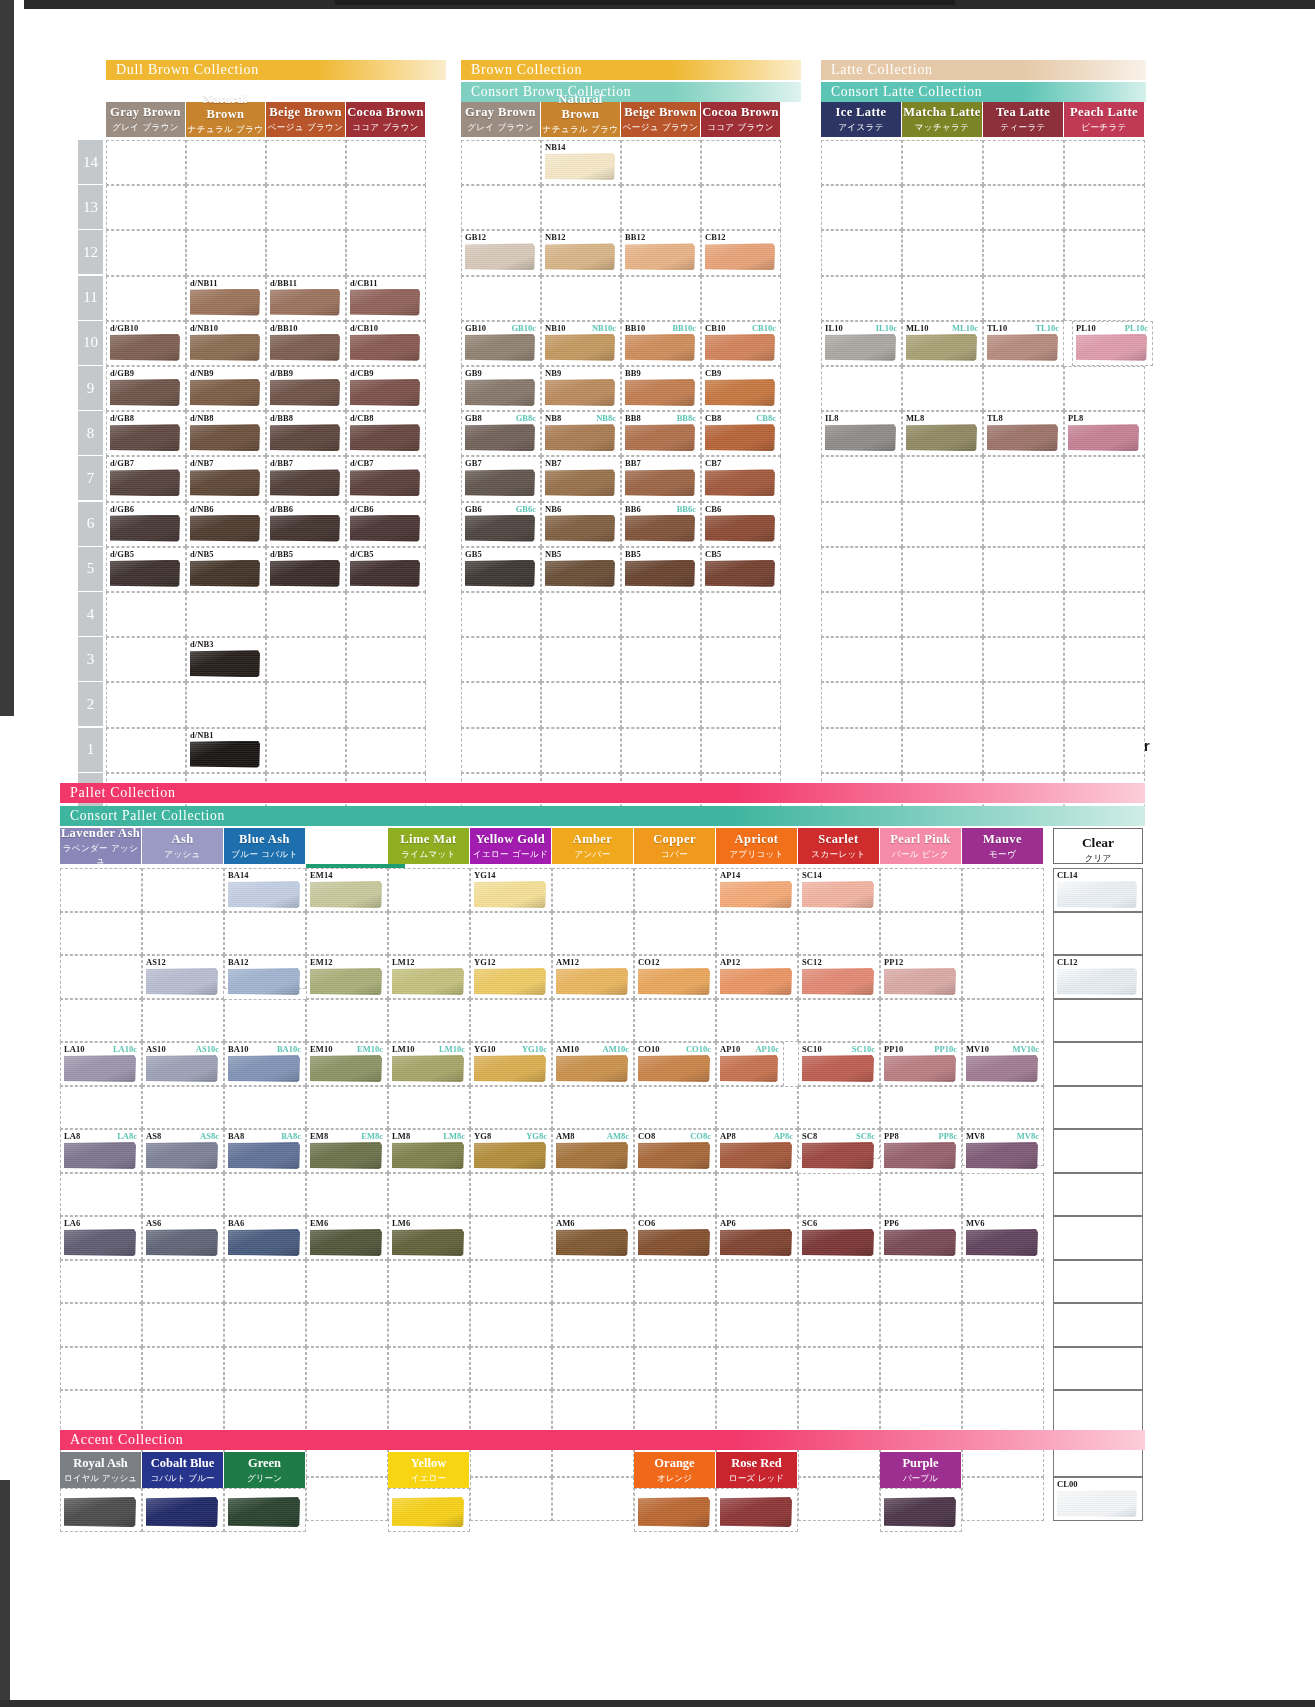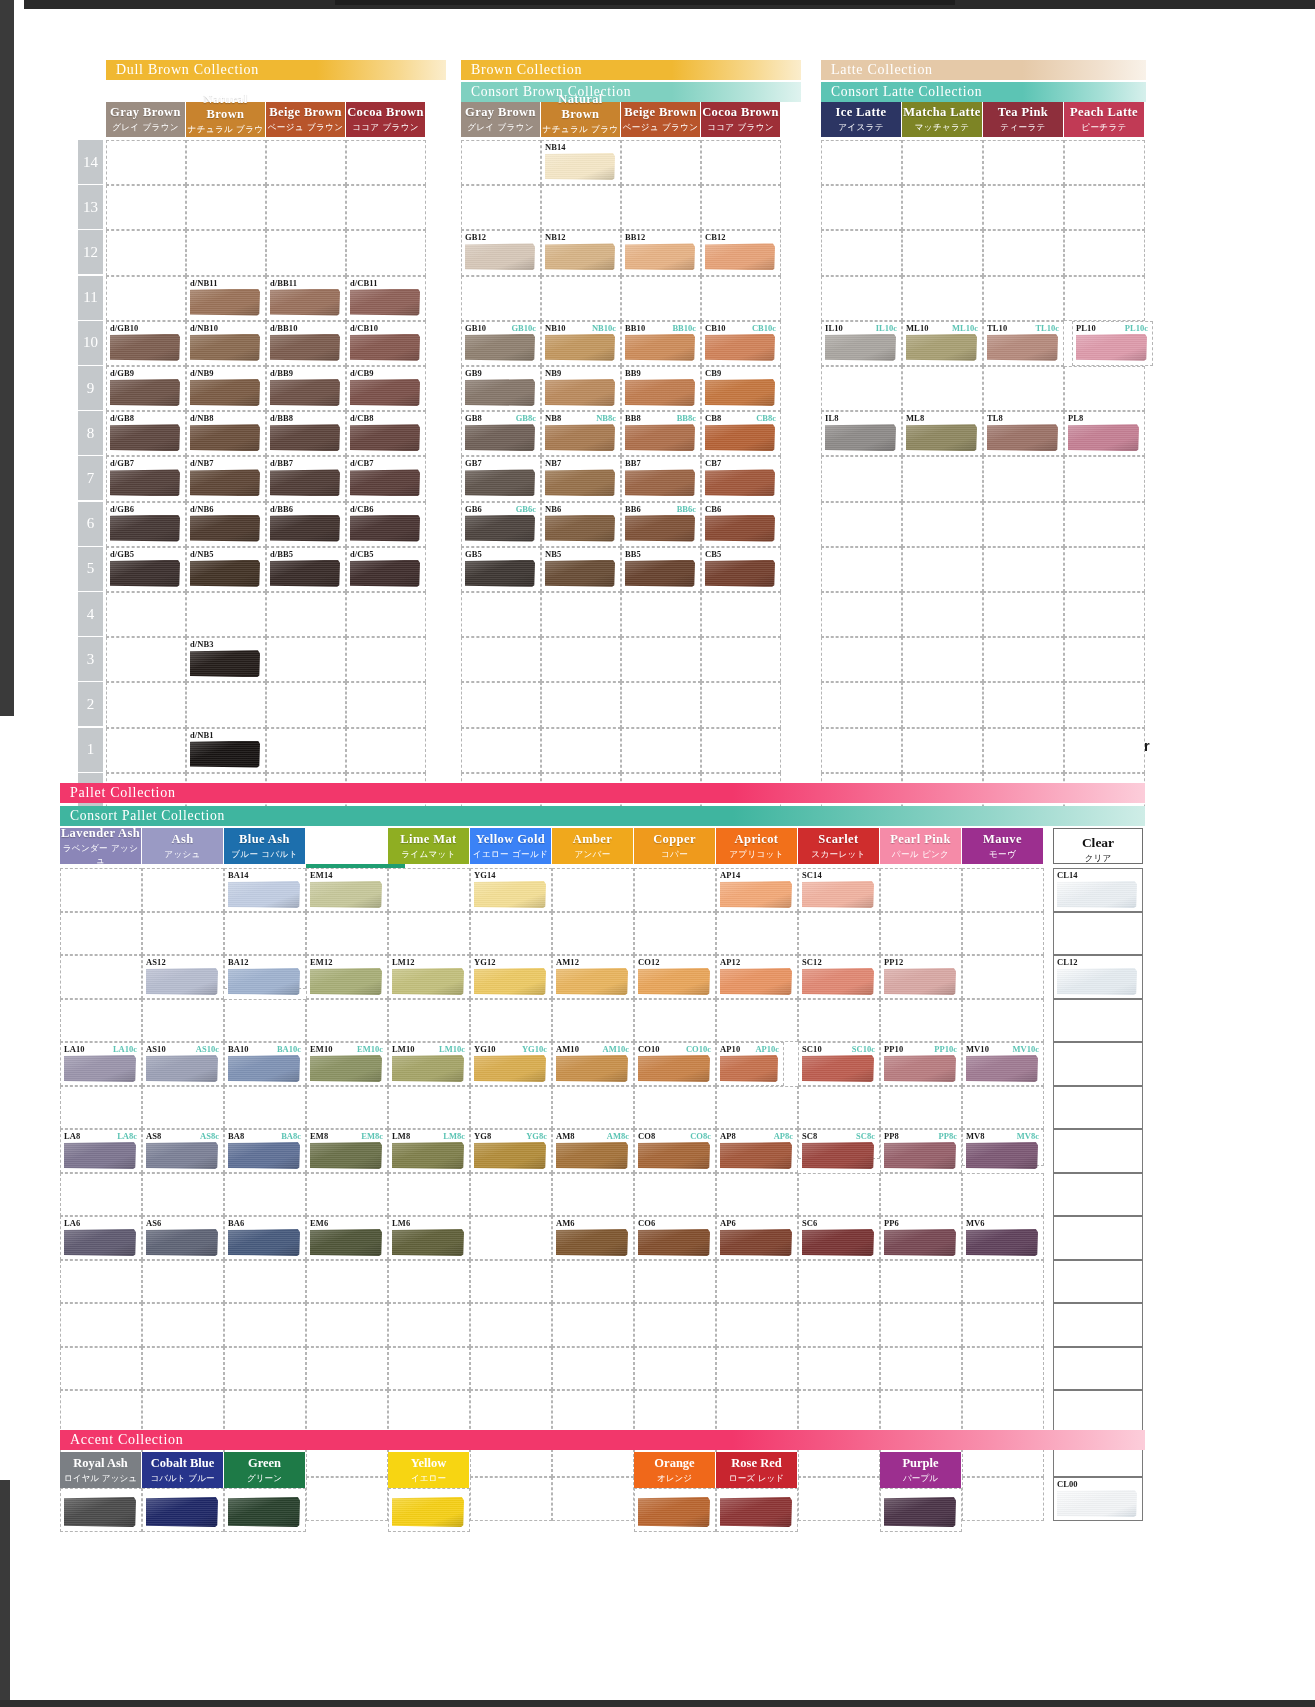--- a/index.html
+++ b/index.html
@@ -480,21 +480,21 @@
       <div class="banner sub" style="left: 821px; top: 82px; width: 325px; background: linear-gradient(to right, rgb(92, 196, 180) 0%, rgb(92, 196, 180) 62%, rgb(165, 223, 214) 86%, rgb(214, 240, 236) 100%);">Consort Latte Collection</div>
       <div class="colhead" style="left: 821px; top: 102px; width: 81px; height: 35px; background: rgb(44, 53, 99);">
         <span class="en">Ice Latte</span>
         <span class="jp">アイスラテ</span>
       </div>
       <div class="colhead" style="left: 902px; top: 102px; width: 81px; height: 35px; background: rgb(125, 132, 37);">
         <span class="en">Matcha Latte</span>
         <span class="jp">マッチャラテ</span>
       </div>
       <div class="colhead" style="left: 983px; top: 102px; width: 81px; height: 35px; background: rgb(142, 47, 60);">
-        <span class="en">Tea Pink</span>
+        <span class="en">Tea Latte</span>
         <span class="jp">ティーラテ</span>
       </div>
       <div class="colhead" style="left: 1064px; top: 102px; width: 81px; height: 35px; background: rgb(193, 58, 85);">
         <span class="en">Peach Latte</span>
         <span class="jp">ピーチラテ</span>
       </div>
       <div class="cell" style="left: 821px; top: 140px; width: 81px; height: 45.2px;"></div>
       <div class="cell" style="left: 902px; top: 140px; width: 81px; height: 45.2px;"></div>
       <div class="cell" style="left: 983px; top: 140px; width: 81px; height: 45.2px;"></div>
       <div class="cell" style="left: 1064px; top: 140px; width: 81px; height: 45.2px;"></div>
@@ -597,21 +597,21 @@
         <span class="jp">ブルー コバルト</span>
       </div>
       <div class="colhead" style="left: 306px; top: 864px; width: 100px; height: 36px; background: rgb(31, 158, 114);">
         <span class="en">Emerald</span>
         <span class="jp">エメラルド</span>
       </div>
       <div class="colhead" style="left: 388px; top: 828px; width: 82px; height: 36px; background: rgb(143, 174, 34);">
         <span class="en">Lime Mat</span>
         <span class="jp">ライムマット</span>
       </div>
-      <div class="colhead" style="left: 470px; top: 828px; width: 82px; height: 36px; background: #3b82f6;">
+      <div class="colhead" style="left: 470px; top: 828px; width: 82px; height: 36px; background: #a21caf;">
         <span class="en">Yellow Gold</span>
         <span class="jp">イエロー ゴールド</span>
       </div>
       <div class="colhead" style="left: 552px; top: 828px; width: 82px; height: 36px; background: rgb(240, 168, 28);">
         <span class="en">Amber</span>
         <span class="jp">アンバー</span>
       </div>
       <div class="colhead" style="left: 634px; top: 828px; width: 82px; height: 36px; background: rgb(239, 154, 28);">
         <span class="en">Copper</span>
         <span class="jp">コパー</span>

